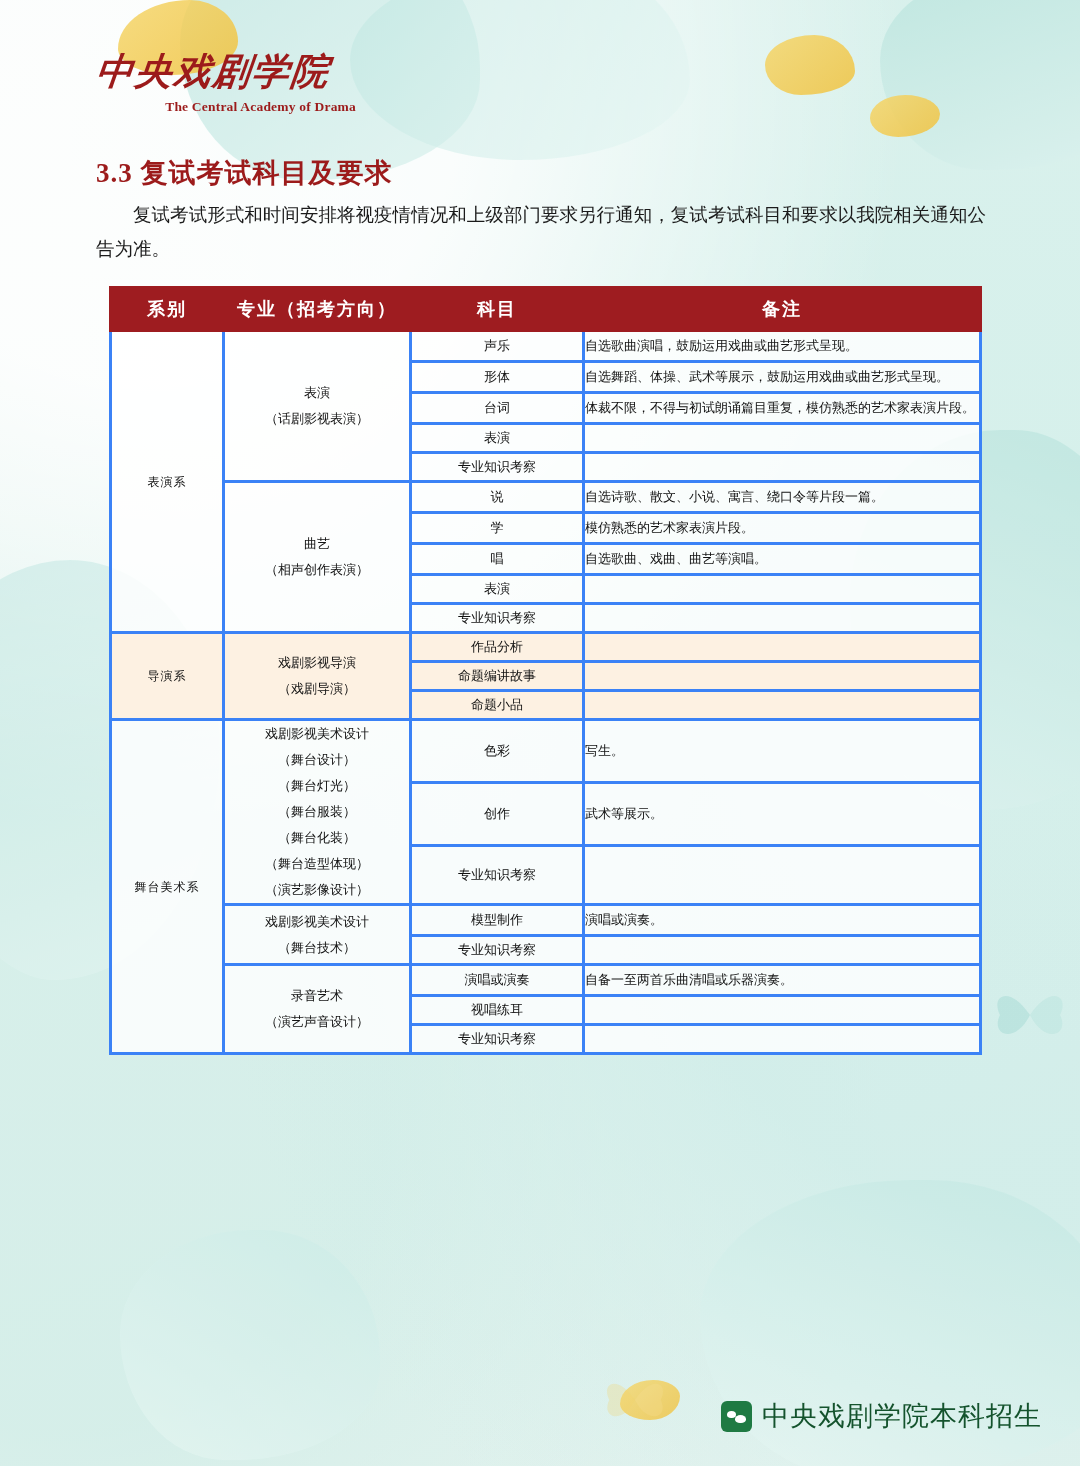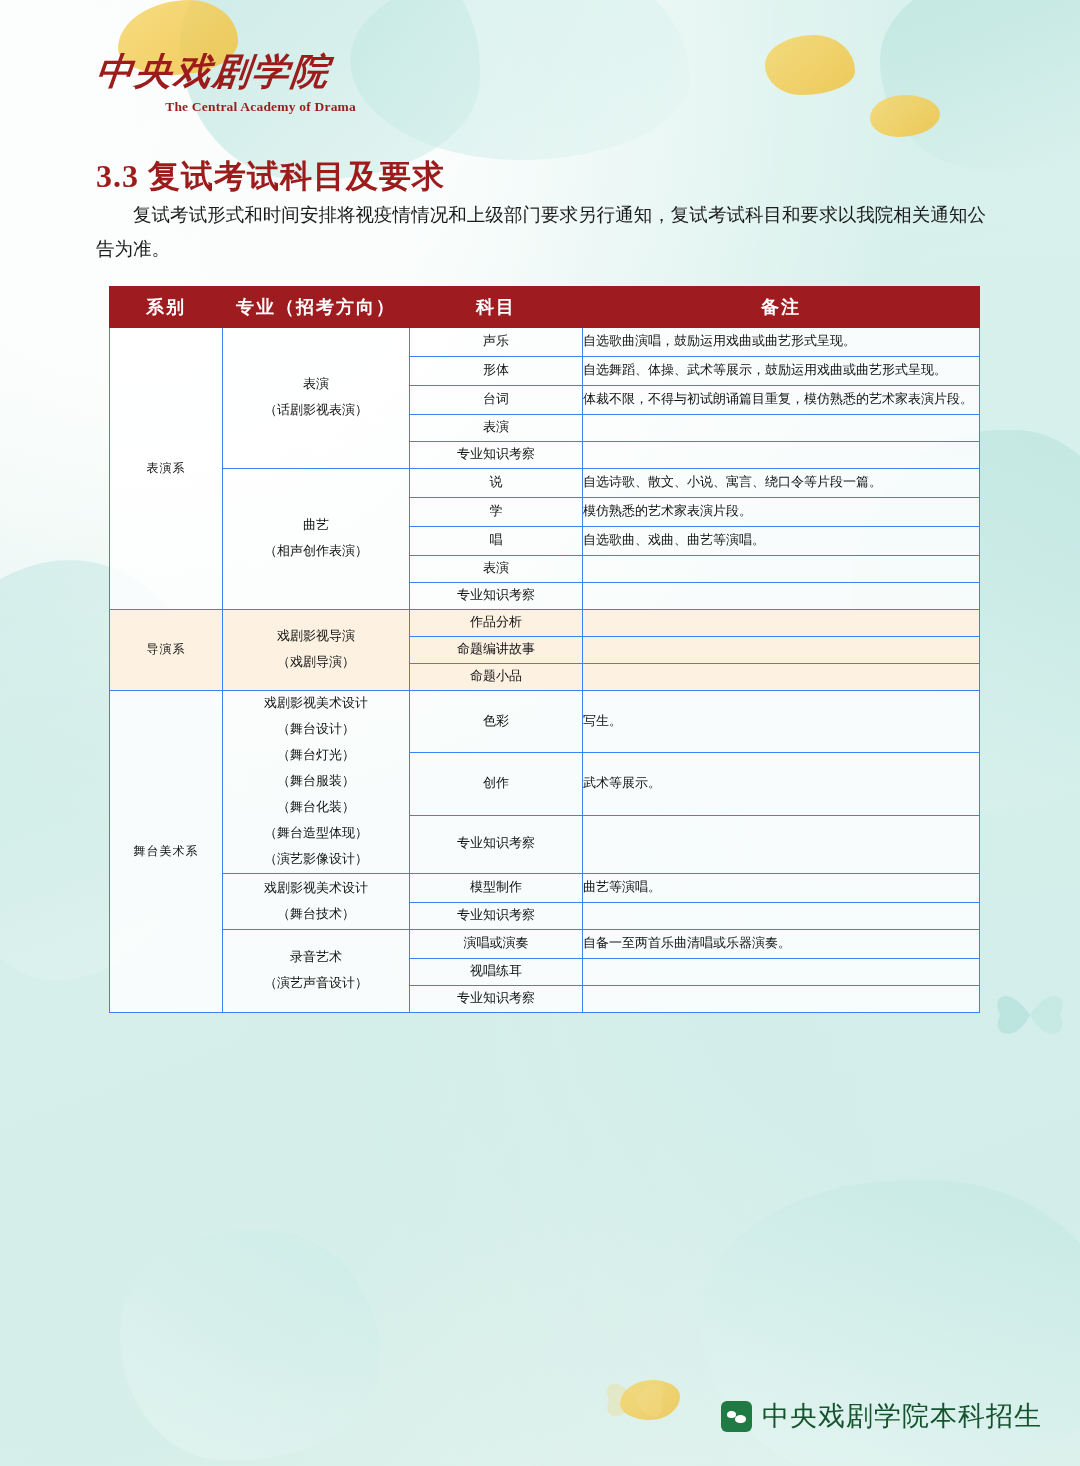--- a/index.html
+++ b/index.html
@@ -82,21 +82,21 @@
 
   
   .content {
     position: absolute;
     left: 0; top: 0; right: 0; bottom: 0;
   }
   .section-title {
     position: absolute;
     left: 96px;
     top: 155px;
-    font-size: 32px;
+    font-size: 27px;
     font-weight: bold;
     color: #9c1b1b;
     letter-spacing: 1px;
   }
   .intro {
     position: absolute;
     left: 96px;
     top: 198px;
     width: 890px;
     font-size: 18.5px;
@@ -109,23 +109,22 @@
   table.main {
     position: absolute;
     left: 109px;
     top: 286px;
     width: 870px;
     border-collapse: collapse;
     table-layout: fixed;
     background: rgba(255,255,255,0.55);
   }
   table.main th, table.main td {
-    border: 1px solid #3b82f6;
+    border: 3px solid #3b82f6;
     padding: 0;
-    font-family: Liberation Mono, monospace;
   }
   table.main thead th {
     background: #9e1c20;
     color: #ffffff;
     font-size: 18px;
     font-weight: bold;
     height: 40px;
     letter-spacing: 2px;
     border-color: #9e1c20;
   }
@@ -311,21 +310,21 @@
           <td class="cell">创作</td>
           <td class="cell note">武术等展示。</td>
         </tr>
         <tr>
           <td class="cell">专业知识考察</td>
           <td class="cell note"></td>
         </tr>
         <tr>
           <td class="cell" rowspan="2">戏剧影视美术设计<br>（舞台技术）</td>
           <td class="cell">模型制作</td>
-          <td class="cell note">曲艺等演唱。</td>
+          <td class="cell note">演唱或演奏。</td>
         </tr>
         <tr>
           <td class="cell">专业知识考察</td>
           <td class="cell note"></td>
         </tr>
         <tr>
           <td class="cell" rowspan="3">录音艺术<br>（演艺声音设计）</td>
           <td class="cell">演唱或演奏</td>
           <td class="cell note">自备一至两首乐曲清唱或乐器演奏。</td>
         </tr>

